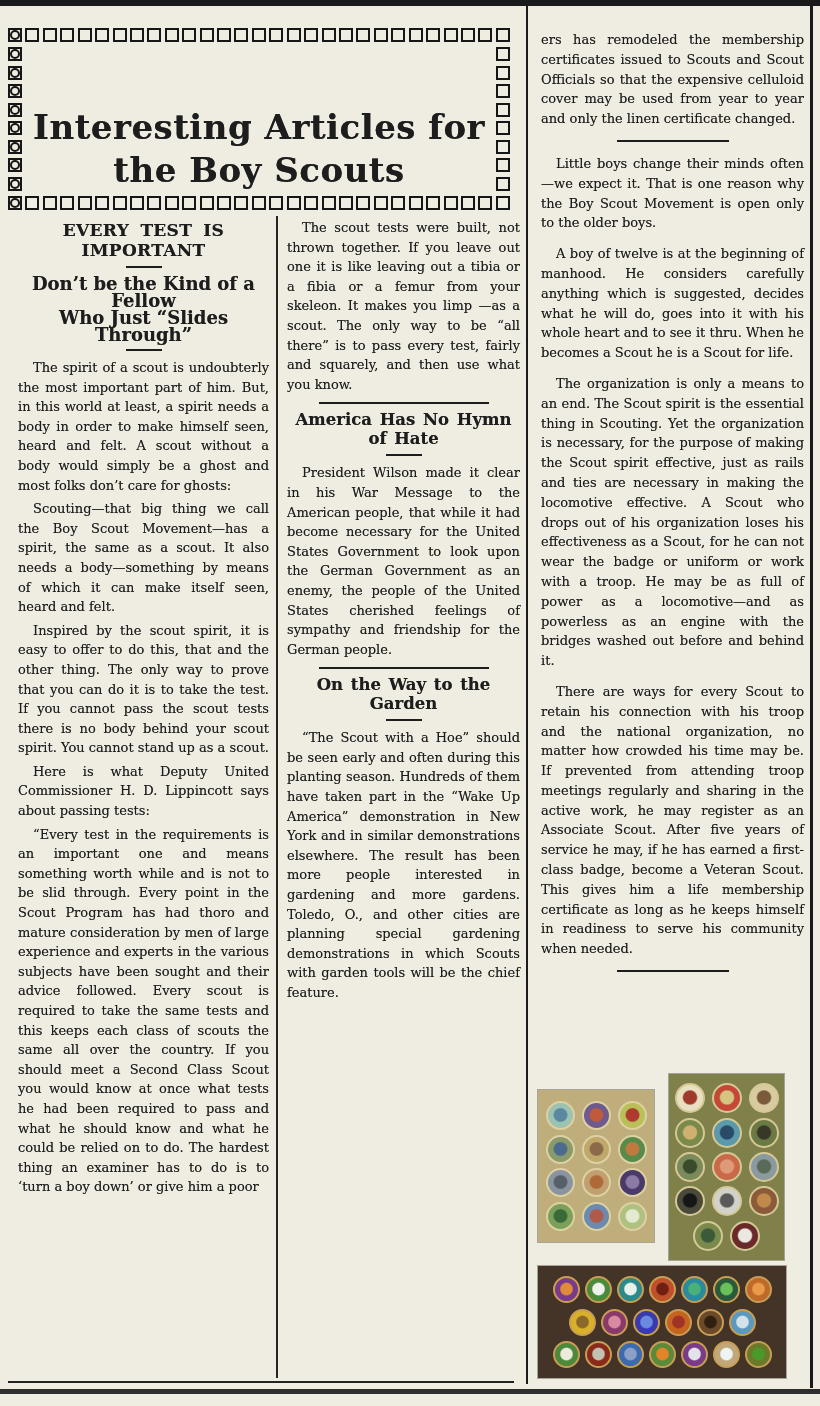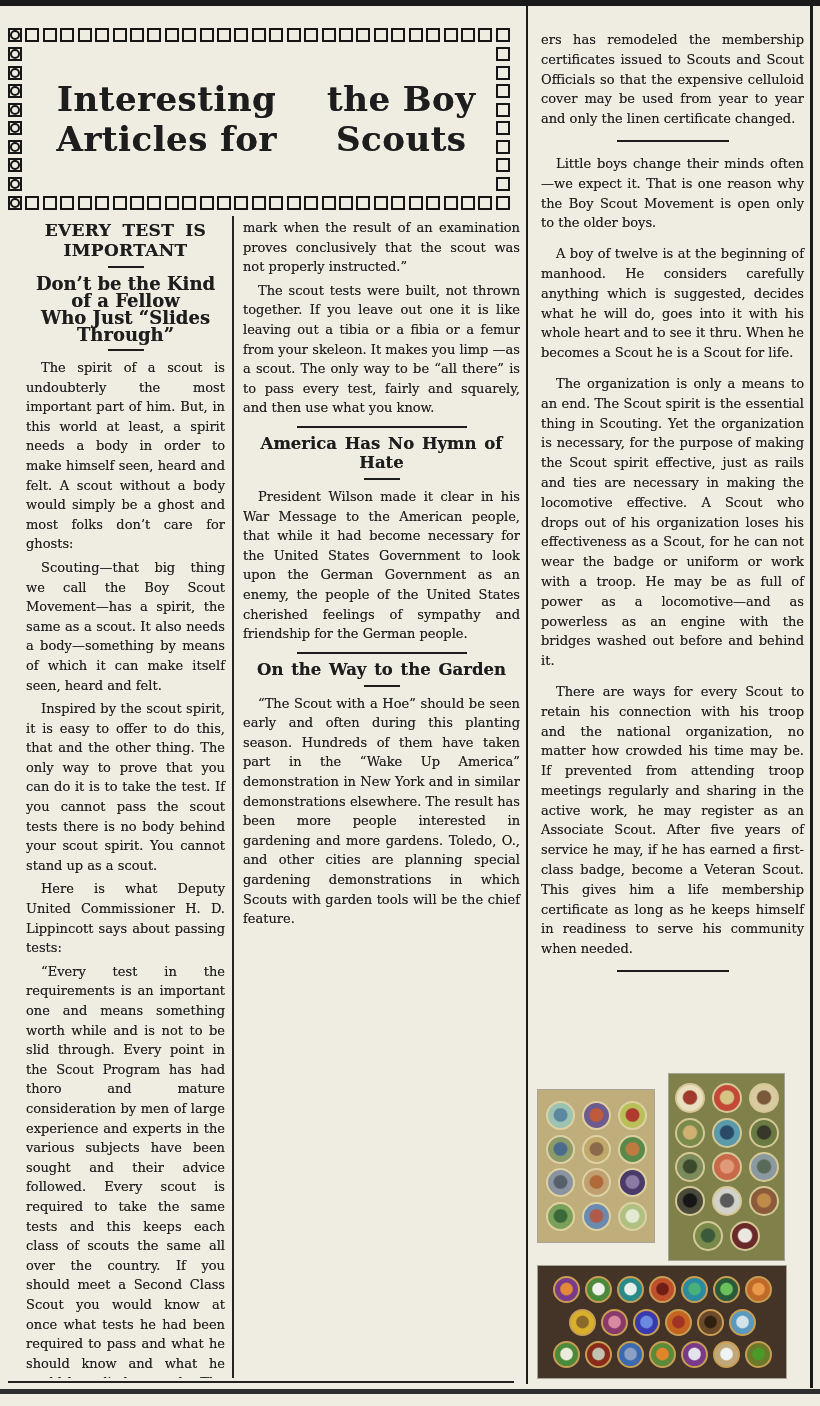--- a/index.html
+++ b/index.html
@@ -13,26 +13,26 @@
   .left-zone{width:528px;flex:none;border-right:2px solid #1b1b1b;box-sizing:border-box;}
   
   .deco-box{position:relative;margin:22px 6px 0 8px;width:502px;height:182px;}
   .deco-top,.deco-bottom{position:absolute;left:0;right:0;display:flex;justify-content:space-between;}
   .deco-top{top:0;} .deco-bottom{bottom:0;}
   .deco-left,.deco-right{position:absolute;top:19px;bottom:19px;display:flex;flex-direction:column;justify-content:space-between;}
   .deco-left{left:0;} .deco-right{right:0;}
   .dsq{width:10px;height:10px;border:2px solid #161616;flex:none;display:inline-block;}
   .dsq.dot{position:relative;}
   .dsq.dot::after{content:"";position:absolute;inset:0px;border:2px solid #161616;border-radius:50%;}
-  .deco-title{position:absolute;inset:20px 18px;display:flex;flex-direction:row;align-items:center;justify-content:flex-end;gap:3px;text-align:center;}
+  .deco-title{position:absolute;inset:20px 18px;display:flex;flex-direction:column;align-items:center;justify-content:flex-end;gap:3px;text-align:center;}
   .title-line{font-size:34px;font-weight:bold;letter-spacing:0.5px;text-shadow:0 0 0.6px rgba(20,20,20,.65);}
   
   .two-cols{display:flex;margin-top:6px;height:1162px;overflow:hidden;}
   .col{box-sizing:border-box;overflow:hidden;}
-  .col1{width:234px;flex:none;border-right:2px solid #242424;padding:2px 7px 0 26px;}
+  .col1{width:278px;flex:none;border-right:2px solid #242424;padding:2px 7px 0 18px;}
   .col2{flex:1;padding:2px 6px 0 9px;}
   .col3{flex:1;position:relative;padding:24px 16px 0 13px;box-sizing:border-box;overflow:hidden;}
   p.body{margin:0 0 4px 0;font-size:13px;line-height:19.6px;text-align:justify;text-shadow:0 0 0.5px rgba(25,25,25,.55);}
   .col3 p.body{margin-bottom:11px;line-height:19.8px;}
   .indent{text-indent:15px;}
   .art-head{font-size:17px;font-weight:bold;text-align:center;word-spacing:5px;letter-spacing:0.3px;margin:2px 0 0 0;text-shadow:0 0 0.6px rgba(20,20,20,.6);}
   .sub-head{font-size:18px;font-weight:bold;text-align:center;line-height:17px;margin:0;text-shadow:0 0 0.5px rgba(20,20,20,.55);}
   .sec-head{font-size:16.5px;font-weight:bold;text-align:center;word-spacing:2px;margin:0;text-shadow:0 0 0.6px rgba(20,20,20,.6);}
   .dash-rule{height:2px;background:#1d1d1d;width:36px;margin:6px auto 7px;}
   .long-rule{height:2px;background:#1d1d1d;width:170px;margin:8px auto 6px;}
@@ -159,21 +159,20 @@
           </p>
           <div class="dash-rule"></div>
           <p class="body indent">The spirit of a scout is undoubterly the most important part of him.  But, in this world at least, a spirit needs a body in order to make himself seen, heard and felt.  A scout without a body would simply be a ghost and most folks don’t care for ghosts:</p>
           <p class="body indent">Scouting—that big thing we call the Boy Scout Movement—has a spirit, the same as a scout. It also needs a body—something by means of which it can make itself seen, heard and felt.</p>
           <p class="body indent">Inspired by the scout spirit, it is easy to offer to do this, that and the other thing.  The only way to prove that you can do it is to take the test.  If you cannot pass the scout tests there is no body behind your scout spirit. You cannot stand up as a scout.</p>
           <p class="body indent">Here is what Deputy United Commissioner H. D. Lippincott says about passing tests:</p>
           <p class="body indent">“Every test in the requirements is an important one and means something worth while and is not to be slid through. Every point in the Scout Program has had thoro and mature consideration by men of large experience and experts in the various subjects have been sought and their advice followed.  Every scout is required to take the same tests and this keeps each class of scouts the same all over the country.  If you should meet a Second Class Scout you would know at once what tests he had been required to pass and what he should know and what he could be relied on to do.  The hardest thing an examiner has to do is to ‘turn a boy down’ or give him a poor</p>
         </div>
 
         <div class="col col2">
-          <p class="body">mark when the result of an examination proves conclusively that the scout was not properly instructed.”</p>
           <p class="body indent">The scout tests were built, not thrown together.  If you leave out one it is like leaving out a tibia or a fibia or a femur from your skeleon.  It makes you limp —as a scout.  The only way to be “all there” is to pass every test, fairly and squarely, and then use what you know.</p>
 
           <div class="long-rule"></div>
           <h3 class="sec-head">America Has No Hymn of Hate</h3>
           <div class="dash-rule"></div>
           <p class="body indent">President Wilson made it clear in his War Message to the American people, that while it had become necessary for the United States Government to look upon the German Government as an enemy, the people of the United States cherished feelings of sympathy and friendship for the German people.</p>
 
           <div class="long-rule"></div>
           <h3 class="sec-head">On the Way to the Garden</h3>
           <div class="dash-rule"></div>

